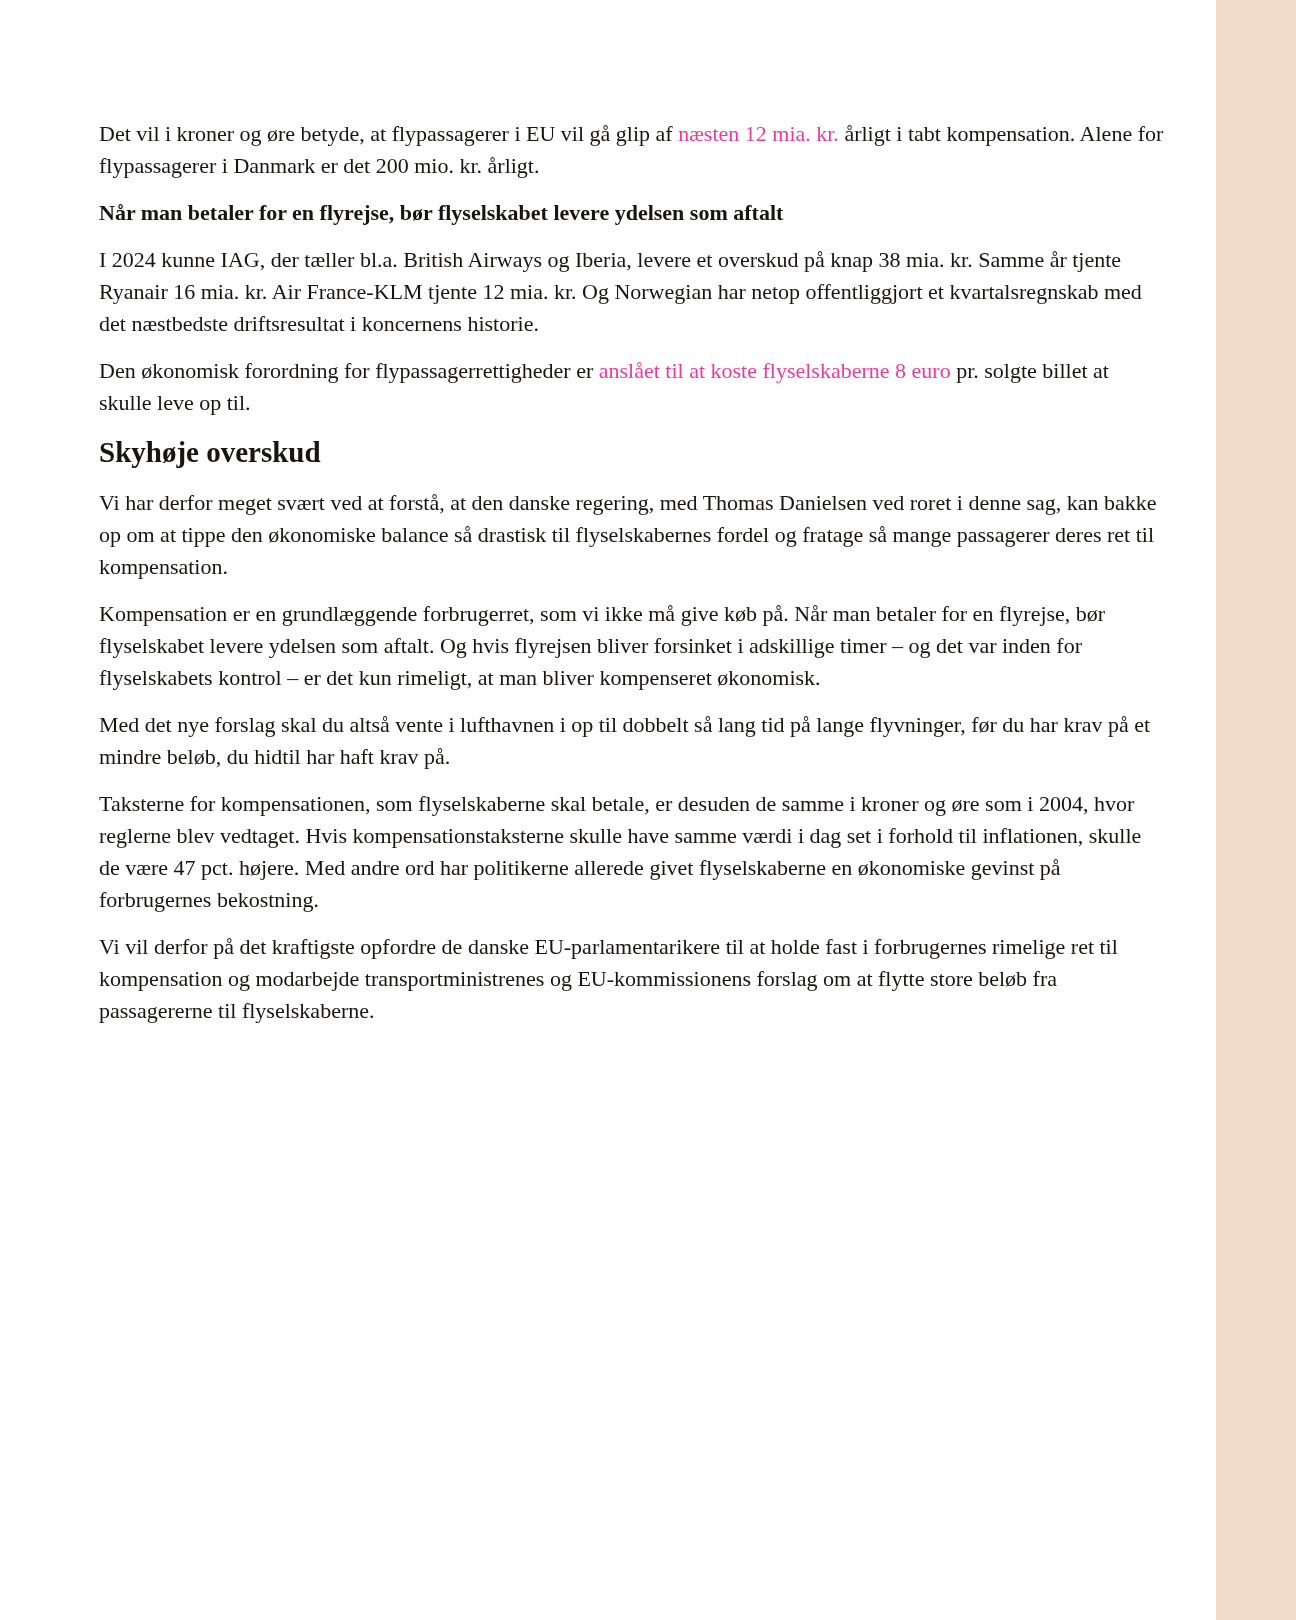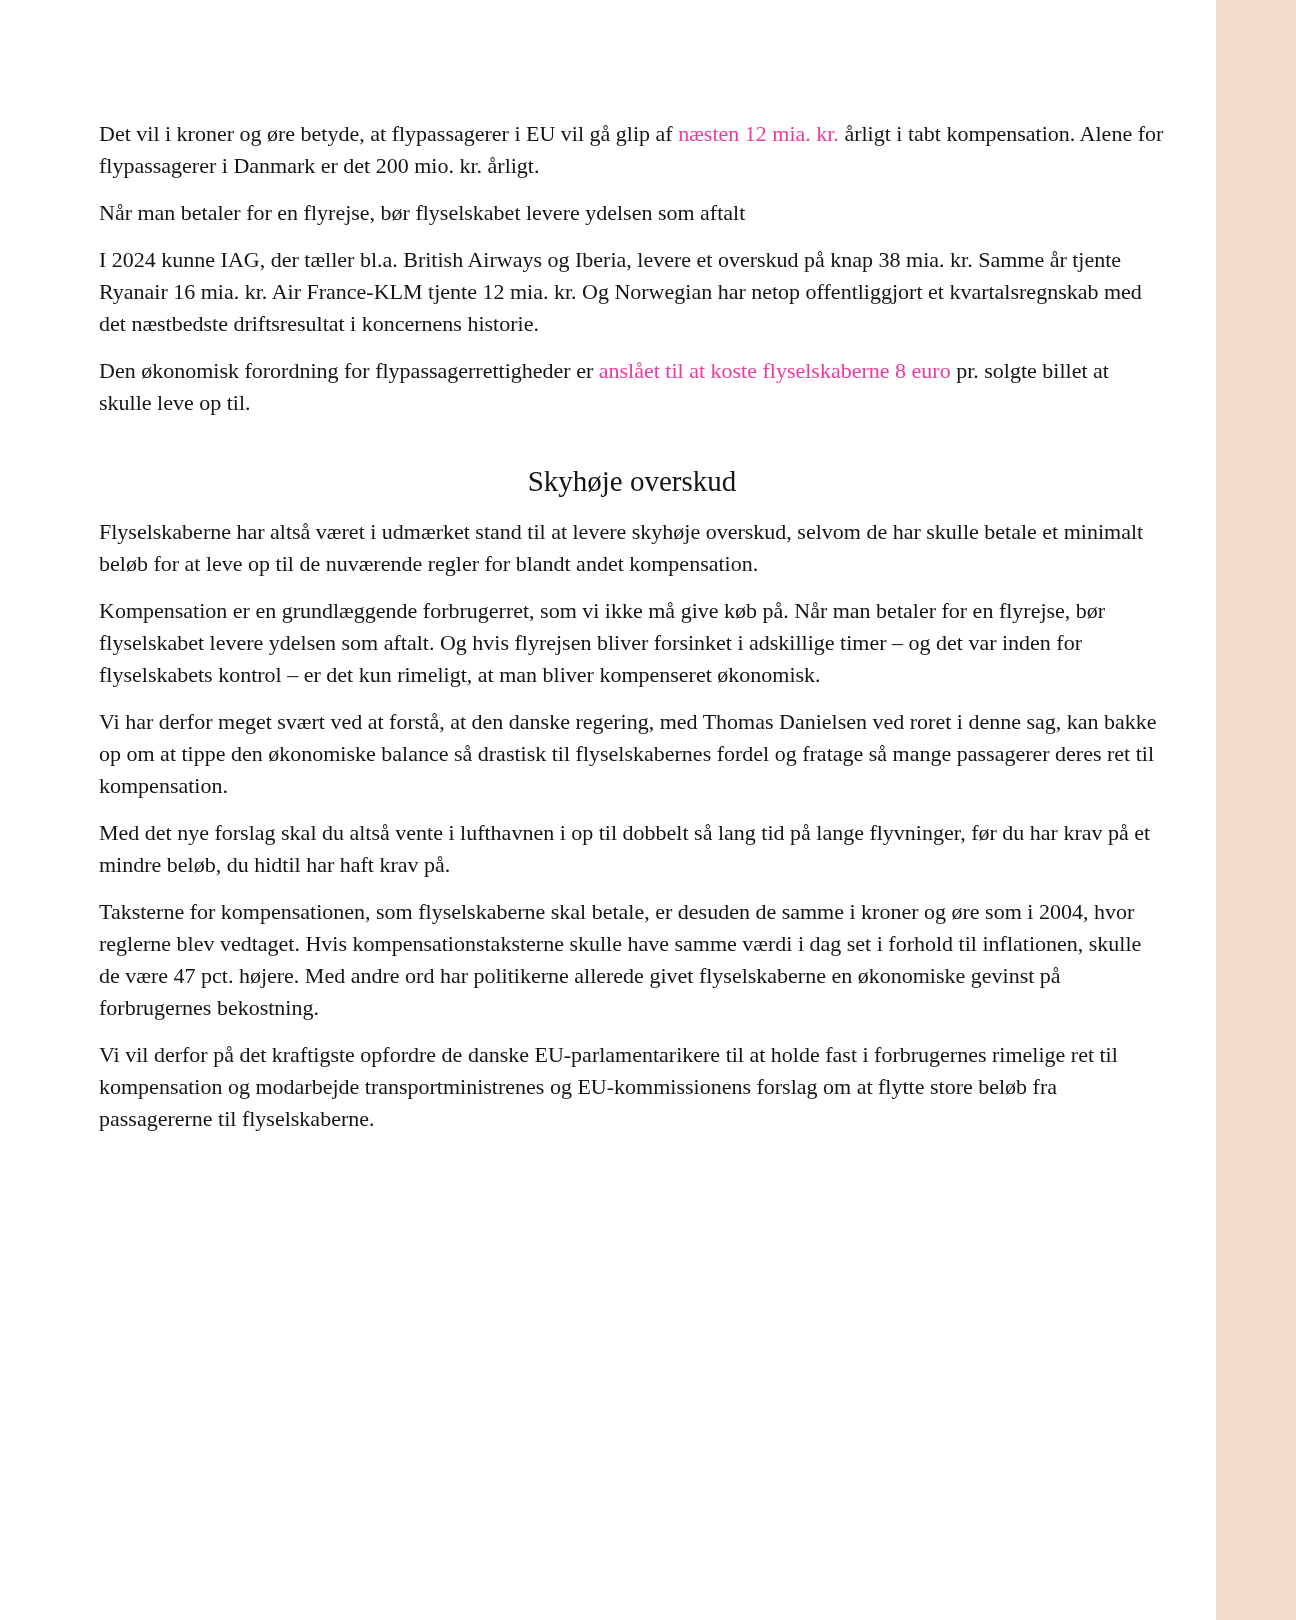--- a/index.html
+++ b/index.html
@@ -31,55 +31,53 @@
     color: #171412;
   }
   .inline-link {
     color: #ee3a9c;
     text-decoration: none;
     cursor: pointer;
   }
   .subheading {
     font-size: 22px;
     line-height: 32px;
-    font-weight: normal;
+    font-weight: bold;
     color: #ee3a9c;
     margin: 0 0 15px 0;
   }
   .section-heading {
     font-size: 29px;
     line-height: 36px;
-    font-weight: normal;
+    font-weight: bold;
     color: #171412;
-    margin: 44px 0 17px 0;
-    text-align: center;
+    margin: 15px 0 17px 0;
   }
 </style>
 </head>
 <body>
 
 <div class="page">
   <div class="article-body">
 
     <p><span>Det vil i kroner og øre betyde, at flypassagerer i EU vil gå glip af </span><a class="inline-link">næsten 12 mia. kr.</a><span> årligt i tabt kompensation. Alene for flypassagerer i Danmark er det 200 mio. kr. årligt.</span></p>
 
 
     <p class="subheading">Når man betaler for en flyrejse, bør flyselskabet levere ydelsen som aftalt</p>
 
     <p><span>I 2024 kunne IAG, der tæller bl.a. British Airways og Iberia, levere et overskud på knap 38 mia. kr. Samme år tjente Ryanair 16 mia. kr. Air France-KLM tjente 12 mia. kr. Og Norwegian har netop offentliggjort et kvartalsregnskab med det næstbedste driftsresultat i koncernens historie.</span></p>
 
     <p><span>Den økonomisk forordning for flypassagerrettigheder er </span><a class="inline-link">anslået til at koste flyselskaberne 8 euro</a><span> pr. solgte billet at skulle leve op til.</span></p>
 
     <h2 class="section-heading">Skyhøje overskud</h2>
 
-    <p><span>Flyselskaberne har altså været i udmærket stand til at levere skyhøje overskud, selvom de har skulle betale et minimalt beløb for at leve op til de nuværende regler for blandt andet kompensation.</span></p>
+
+    <p><span>Vi har derfor meget svært ved at forstå, at den danske regering, med Thomas Danielsen ved roret i denne sag, kan bakke op om at tippe den økonomiske balance så drastisk til flyselskabernes fordel og fratage så mange passagerer deres ret til kompensation.</span></p>
 
     <p><span>Kompensation er en grundlæggende forbrugerret, som vi ikke må give køb på. Når man betaler for en flyrejse, bør flyselskabet levere ydelsen som aftalt. Og hvis flyrejsen bliver forsinket i adskillige timer – og det var inden for flyselskabets kontrol – er det kun rimeligt, at man bliver kompenseret økonomisk.</span></p>
-
-    <p><span>Vi har derfor meget svært ved at forstå, at den danske regering, med Thomas Danielsen ved roret i denne sag, kan bakke op om at tippe den økonomiske balance så drastisk til flyselskabernes fordel og fratage så mange passagerer deres ret til kompensation.</span></p>
 
     <p><span>Med det nye forslag skal du altså vente i lufthavnen i op til dobbelt så lang tid på lange flyvninger, før du har krav på et mindre beløb, du hidtil har haft krav på.</span></p>
 
     <p><span>Taksterne for kompensationen, som flyselskaberne skal betale, er desuden de samme i kroner og øre som i 2004, hvor reglerne blev vedtaget. Hvis kompensationstaksterne skulle have samme værdi i dag set i forhold til inflationen, skulle de være 47 pct. højere. Med andre ord har politikerne allerede givet flyselskaberne en økonomiske gevinst på forbrugernes bekostning.</span></p>
 
     <p><span>Vi vil derfor på det kraftigste opfordre de danske EU-parlamentarikere til at holde fast i forbrugernes rimelige ret til kompensation og modarbejde transportministrenes og EU-kommissionens forslag om at flytte store beløb fra passagererne til flyselskaberne.</span></p>
 
   </div>
 </div>
 

